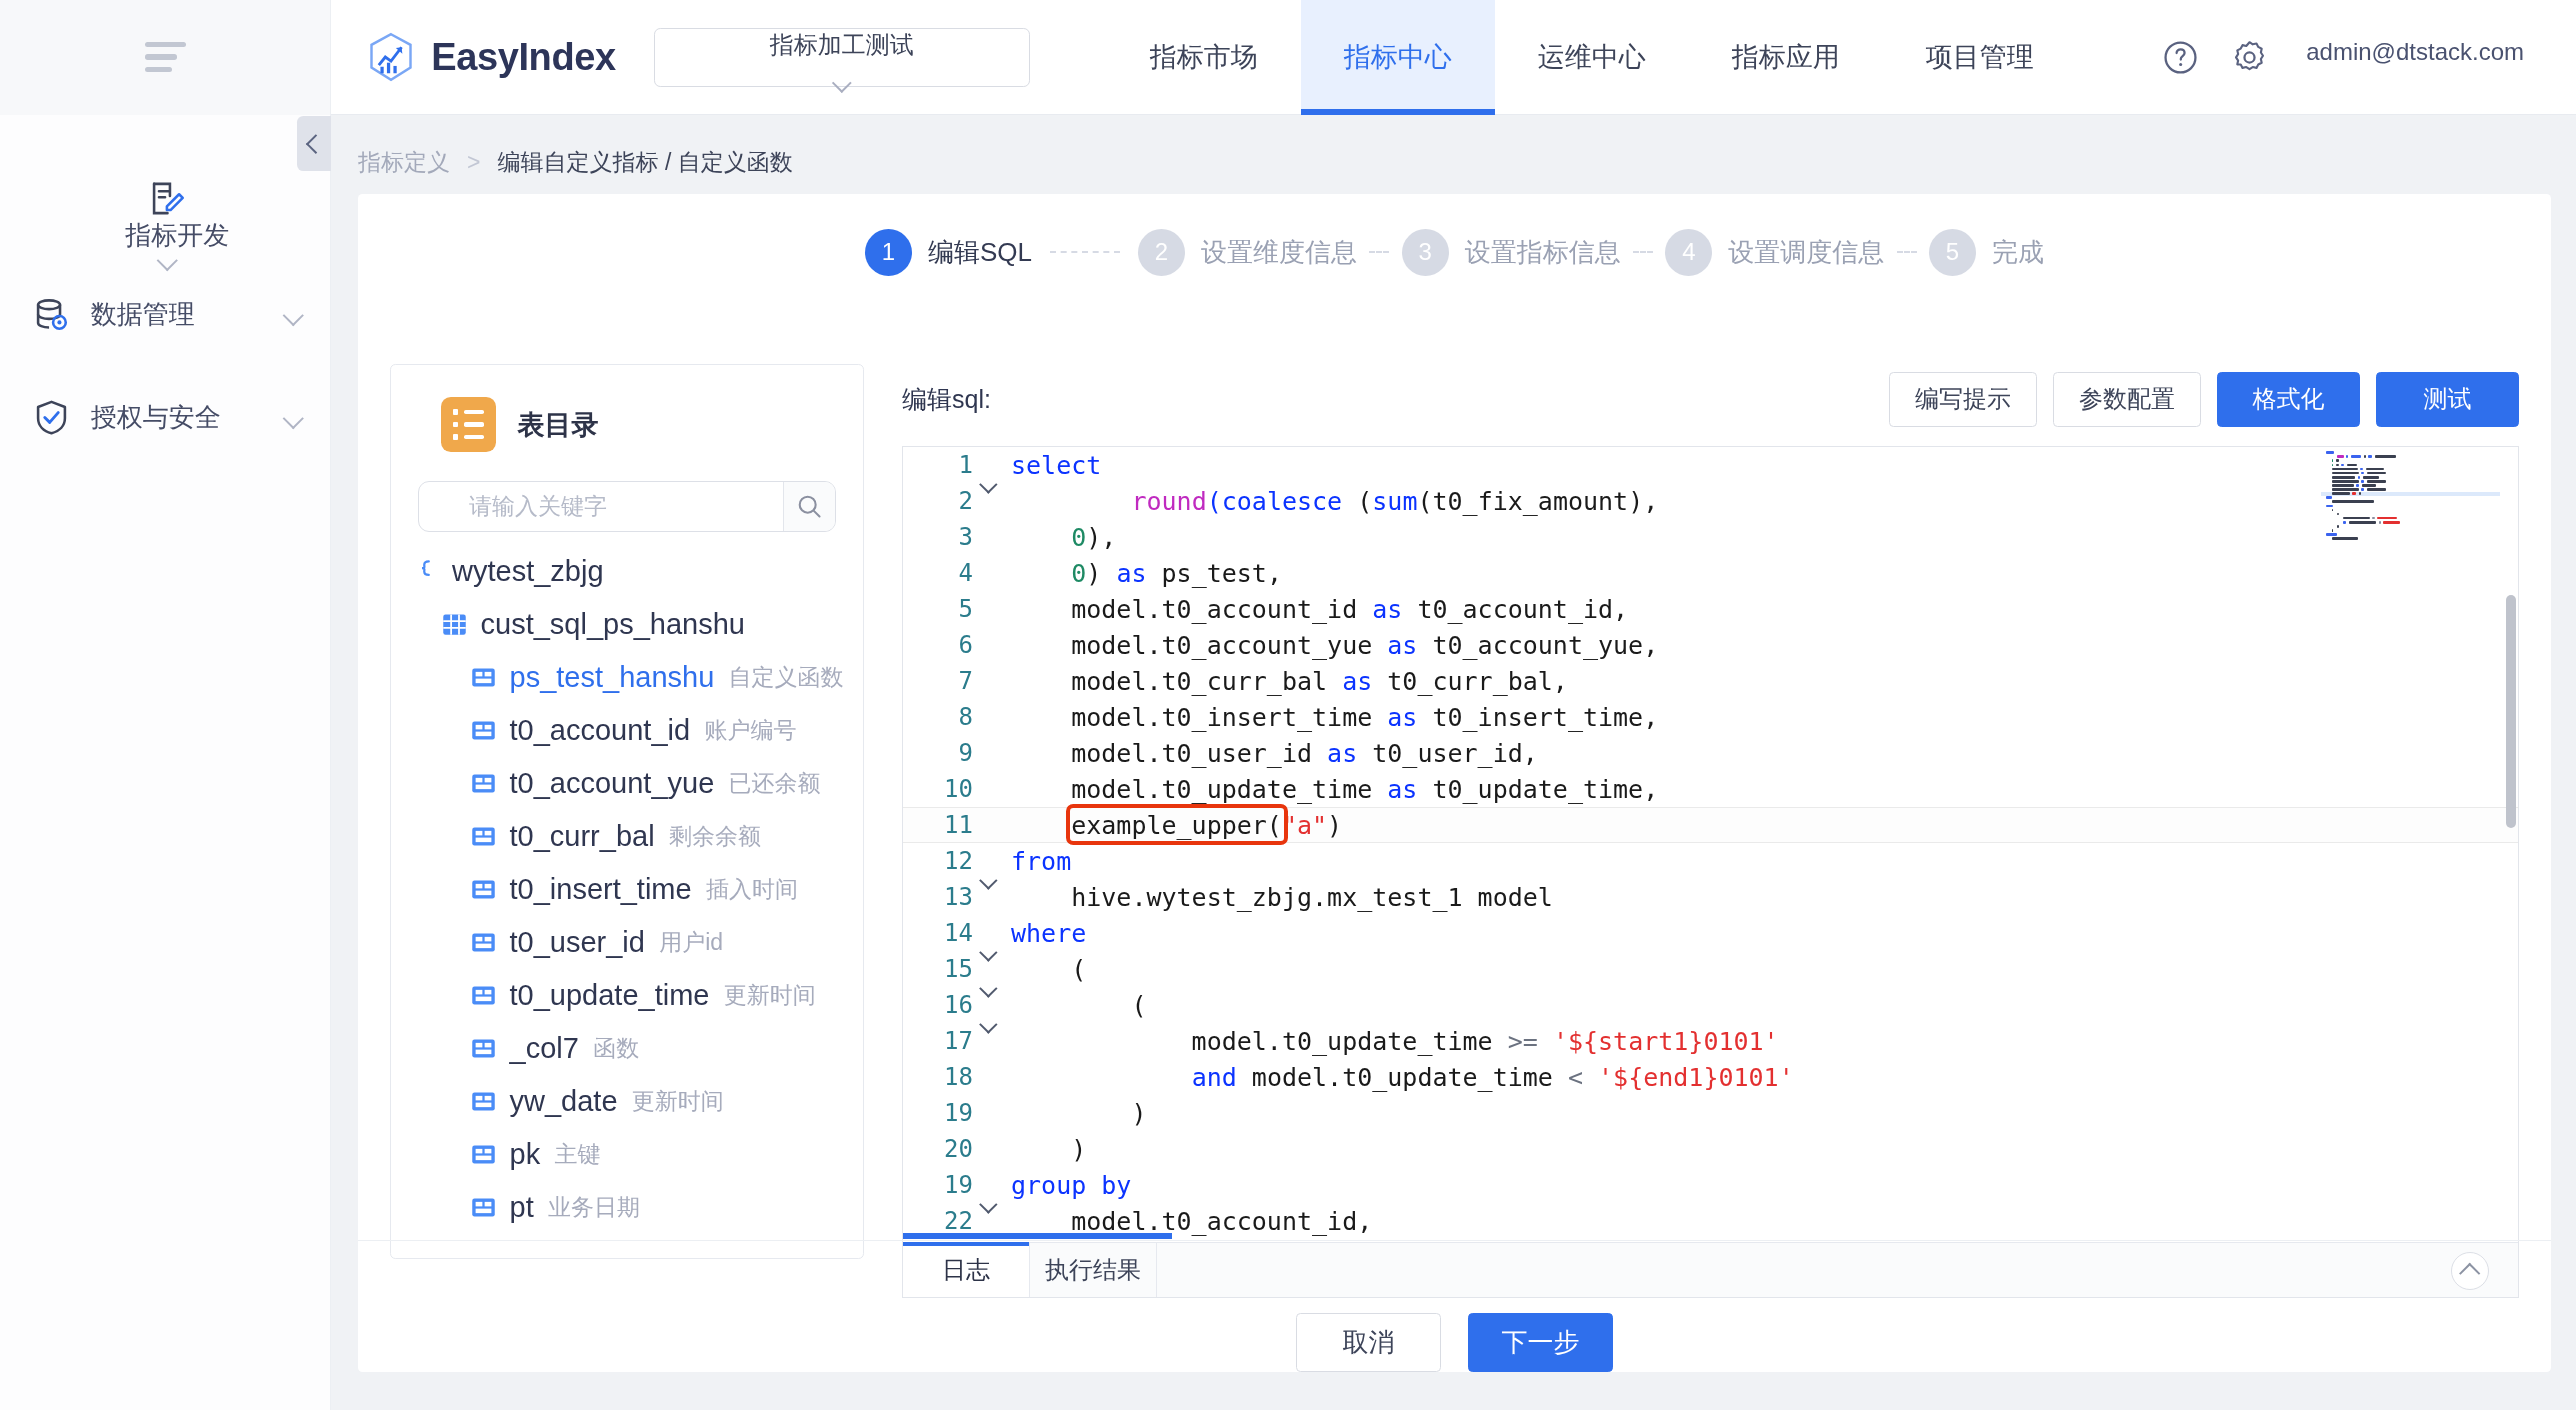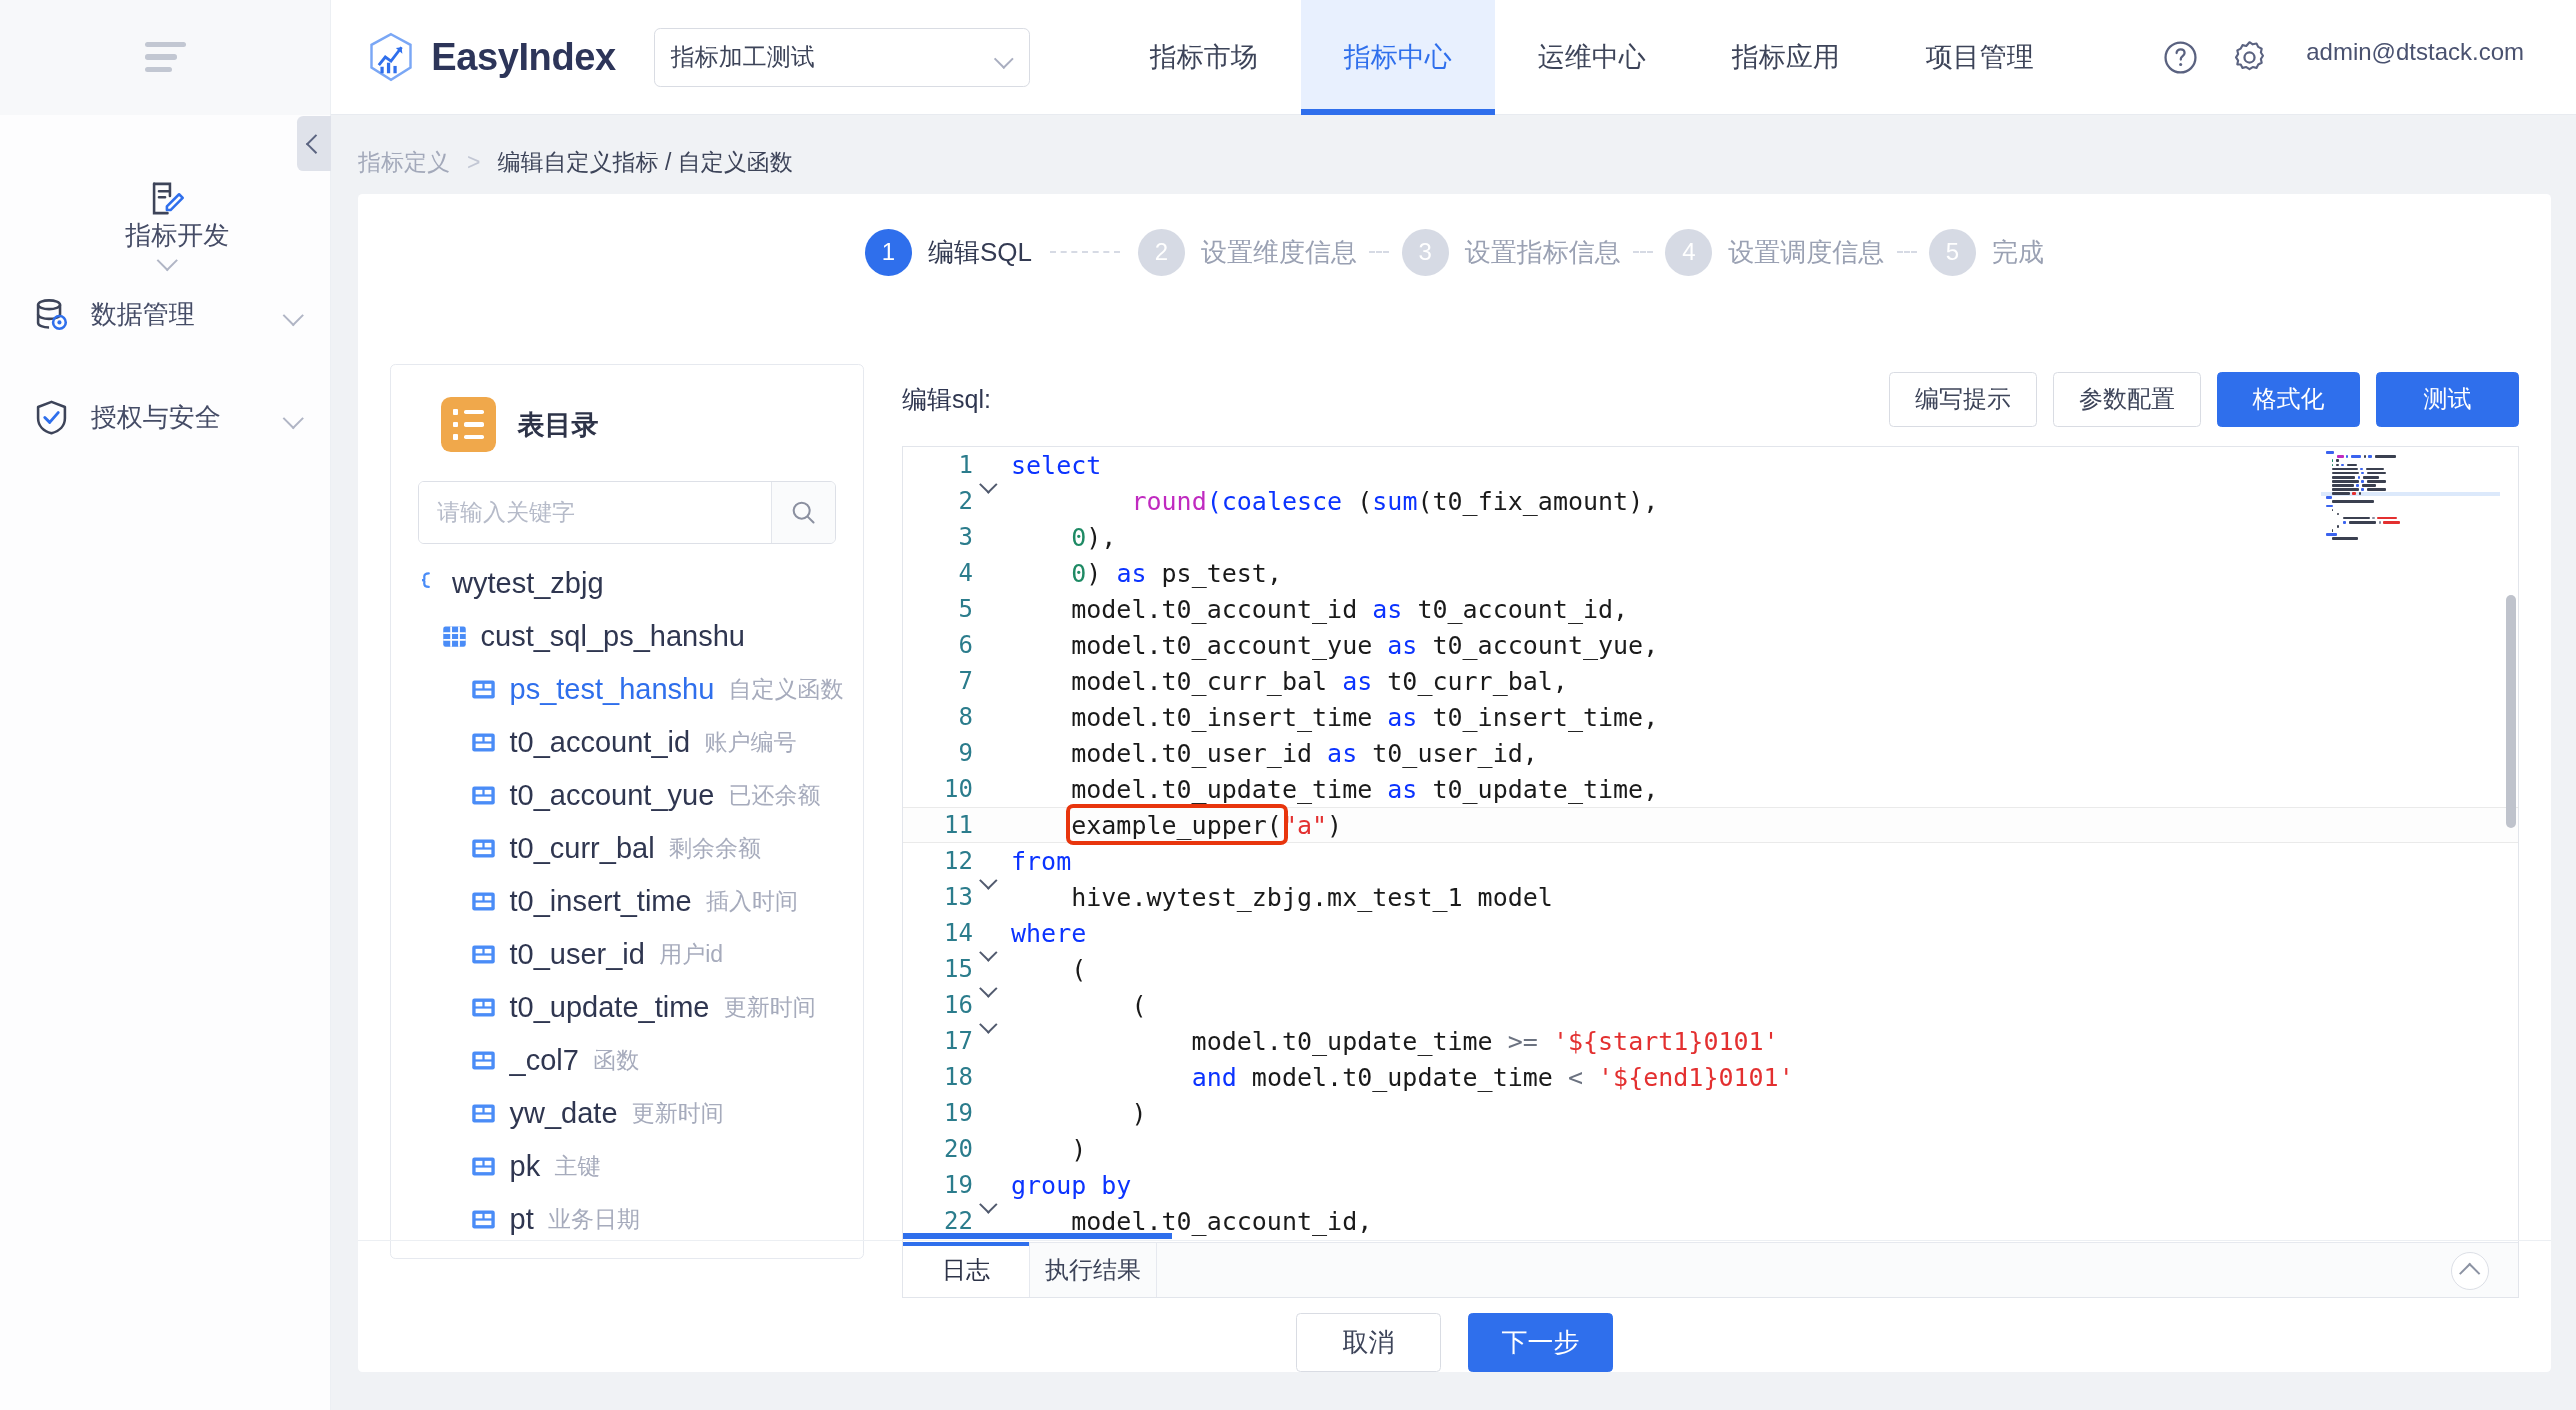--- a/index.html
+++ b/index.html
@@ -28,22 +28,23 @@
   .hamburger i:nth-child(2) { width: 32px; }
   .hamburger i:nth-child(3) { width: 27px; }
 
   .brand { display: flex; align-items: center; margin-left: 34px; gap: 14.3px; }
   .brand-logo { width: 52px; height: 52px; }
   .brand-name { font-size: 38px; font-weight: bold; color: #2d3559; letter-spacing: -0.4px; }
 
   .proj-select {
     margin-left: 38px; width: 376px; height: 59px;
     border: 0.9px solid #d9dce3; border-radius: 6.3px; background: #fff;
-    display: flex; align-items: center; padding: 0 16px;
+    display: flex; align-items: center; padding: 0 10px;
     cursor: pointer;
+    flex-direction: column;
   }
   .proj-select .val { font-size: 24px; color: #3d4459; flex: 1; }
   .chev-d { width: 18px; height: 9.8px; position: relative; }
   .chev-d::before {
     content: ""; position: absolute; left: 1.8px; top: 0;
     width: 11.6px; height: 11.6px;
     border-right: 2.2px solid #a9aec0; border-bottom: 2.2px solid #a9aec0;
     transform: rotate(45deg);
   }
 
@@ -129,22 +130,22 @@
   .tree-badge {
     width: 55px; height: 55px; background: #f0a84b; border-radius: 9.8px;
     display: flex; flex-direction: column; justify-content: center; gap: 7.2px; padding: 0 11.6px;
   }
   .tree-badge span { display: flex; align-items: center; gap: 6.3px; }
   .tree-badge span i { width: 5.4px; height: 5.4px; background: #fff; border-radius: 0.9px; display: block; }
   .tree-badge span b { flex: 1; height: 4.5px; background: #fff; border-radius: 1.8px; display: block; }
   .tree-title { font-size: 27px; font-weight: bold; color: #2d3348; margin-left: 21.5px; }
 
   .tree-search {
-    margin: 29px 27px 0 27px; height: 63px; border: 0.9px solid #dde0e7; border-radius: 6px;
-    display: flex; overflow: hidden;
+    margin: 29px 27px 0 27px; height: 51px; border: 0.9px solid #dde0e7; border-radius: 11px;
+    display: flex; overflow: hidden; padding-left: 32px;
   }
   .tree-search input {
     flex: 1; border: none; outline: none; font-size: 23px; color: #3d4459;
     padding: 0 18px; font-family: inherit; background: #fff;
   }
   .tree-search input::placeholder { color: #b6bbc9; }
   .tree-search-btn {
     width: 64px; background: #fafbfc; border-left: 0.9px solid #e3e6ec;
     display: flex; align-items: center; justify-content: center; cursor: pointer;
   }

